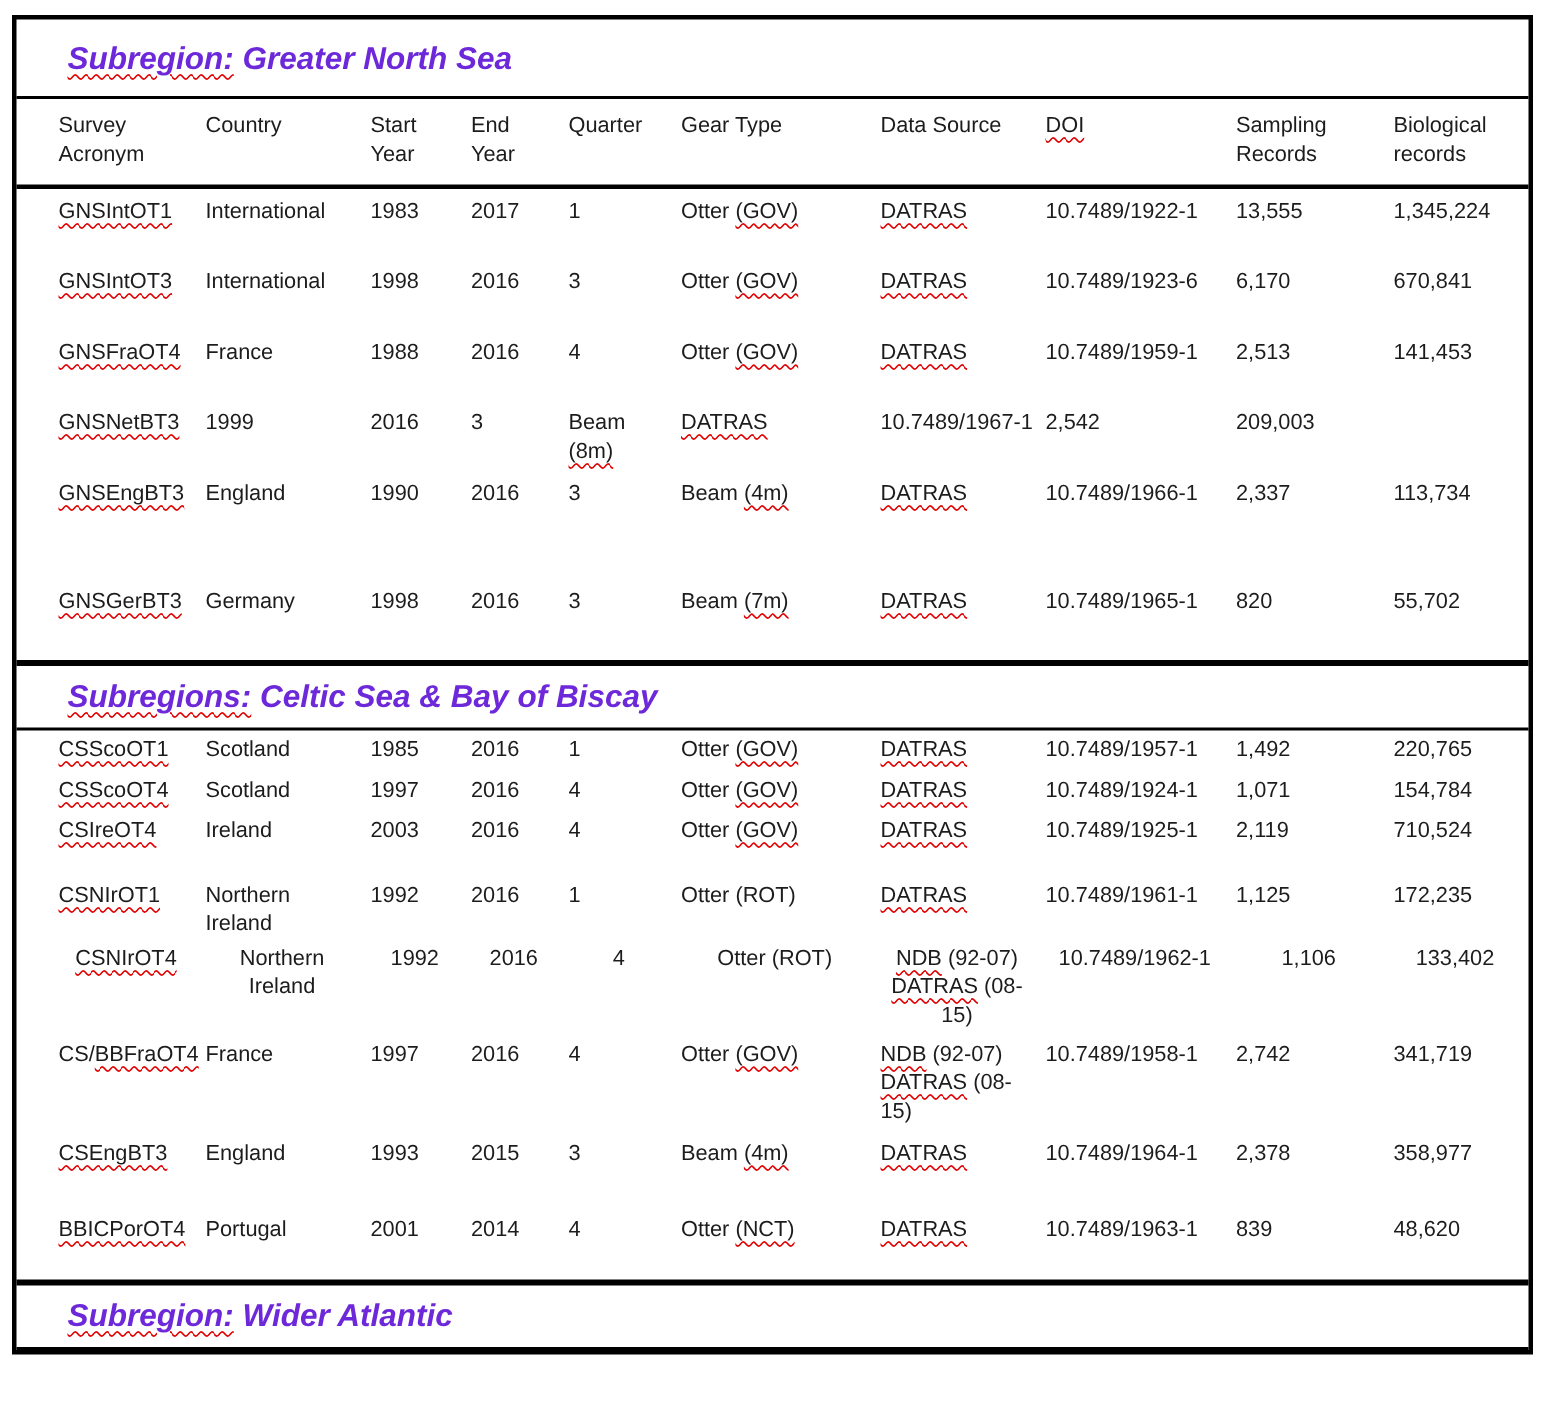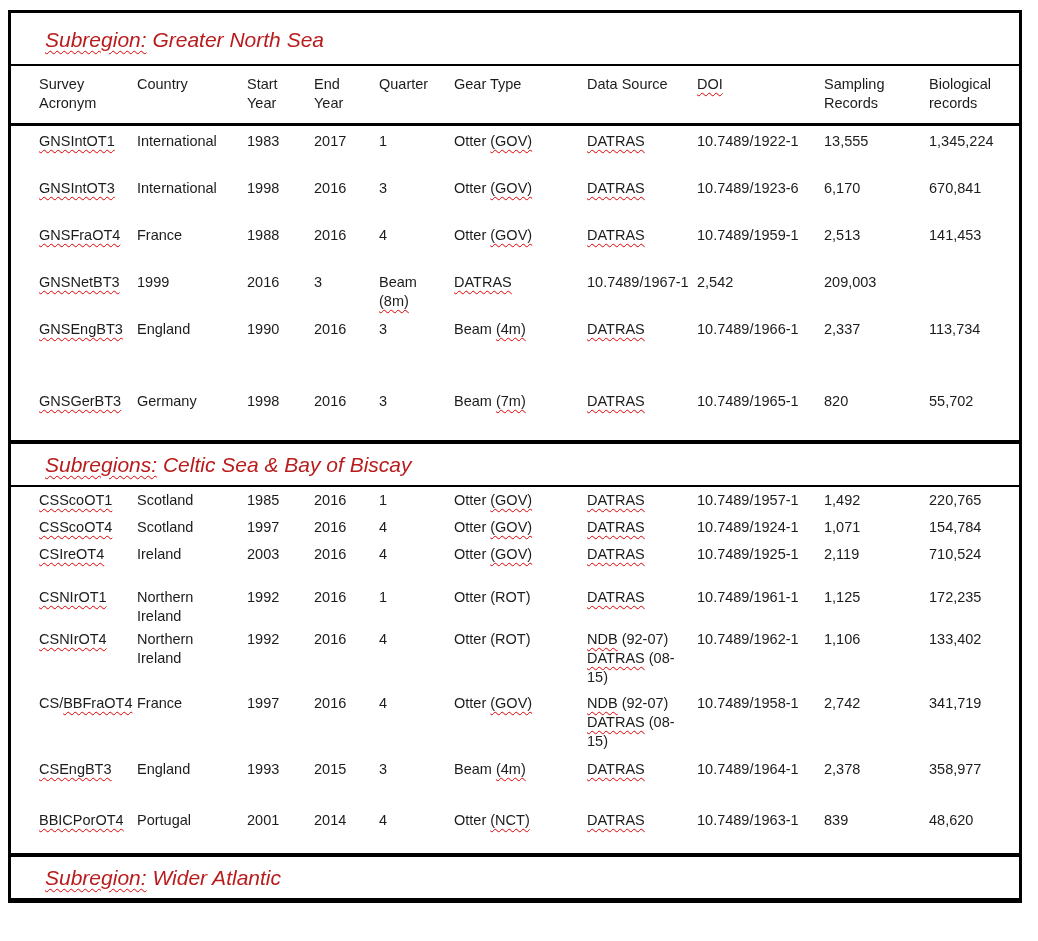--- a/index.html
+++ b/index.html
@@ -3,37 +3,37 @@
 <meta charset="utf-8">
 <style>
   html,body{margin:0;padding:0;background:#ffffff;}
   body{font-family:"Liberation Sans",sans-serif;color:#1c1c1c;width:1038px;height:941px;overflow:hidden;}
   .page{position:relative;width:1014px;margin:10px 0 0 8px;}
   .table{border:3px solid #000;background:#fff;}
 
   
   .band{border-bottom:2px solid #000;padding:14px 0 11px 34px;}
   .band.bt{border-top:4px solid #000;padding:8px 0 7px 34px;}
-  .band .t{font-size:21px;line-height:26px;font-weight:normal;font-style:italic;color:#b91c1c;}
+  .band .t{font-size:21px;line-height:26px;font-weight:bold;font-style:italic;color:#6d28d9;}
 
   
   .grid{display:grid;grid-template-columns:98px 110px 67px 65px 75px 133px 110px 127px 105px 1fr;
         padding-left:28px;align-items:start;}
   .cell{font-size:14.5px;line-height:19px;white-space:pre-line;padding-right:8px;}
 
   .header{border-bottom:3px solid #000;padding-top:9px;padding-bottom:10px;}
 
   .rows-0{padding-top:3px;padding-bottom:4px;}
   .rows-0 .row{min-height:44px;padding-top:3px;}
   .rows-0 .row:nth-child(6){padding-top:28px;}
 
   .rows-1{padding-top:2px;padding-bottom:20px;}
   .rows-1 .row{min-height:25px;padding-top:2px;}
   .rows-1 .row:nth-child(4){padding-top:18px;}
-  .rows-1 .row:nth-child(5){padding-top:4px;}
+  .rows-1 .row:nth-child(5){padding-top:4px;text-align:center;}
   .rows-1 .row:nth-child(6){padding-top:7px;}
   .rows-1 .row:nth-child(7){padding-top:9px;}
 
   .rows-2 .row{padding-top:6px;padding-bottom:23px;}
 
   
   .sq{text-decoration:underline wavy #e00000;text-decoration-thickness:1px;text-underline-offset:3px;}
 </style>
 </head>
 <body>

